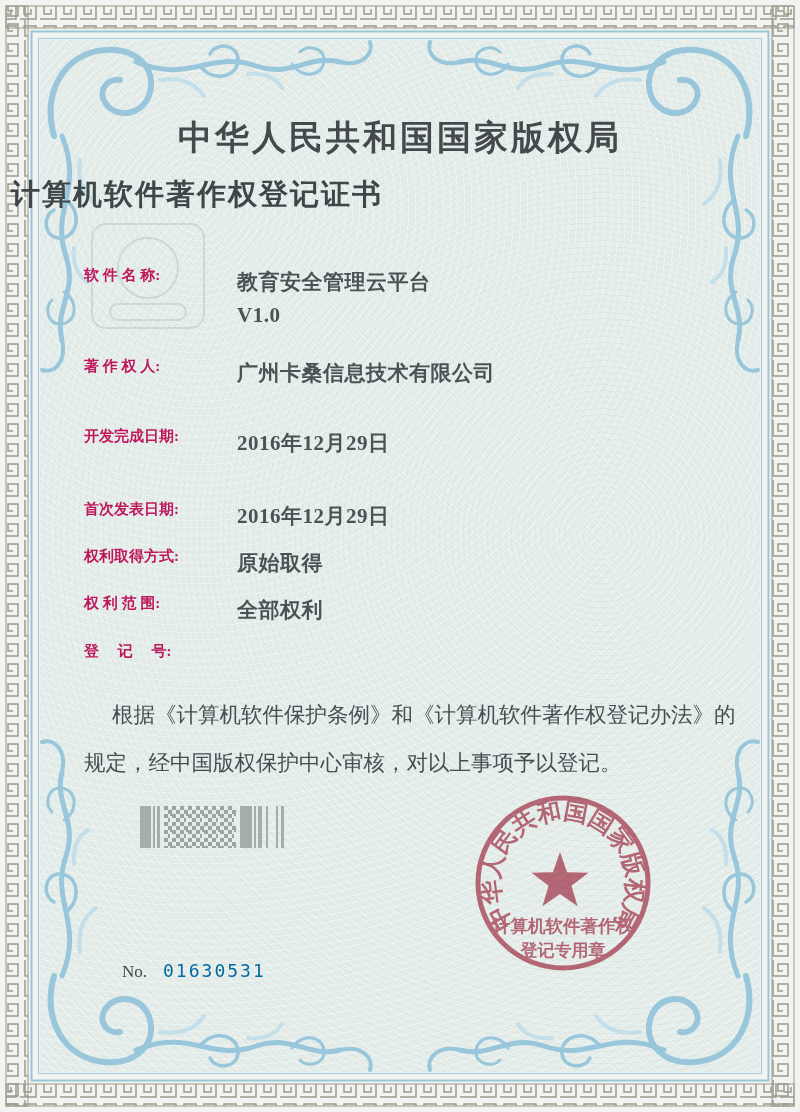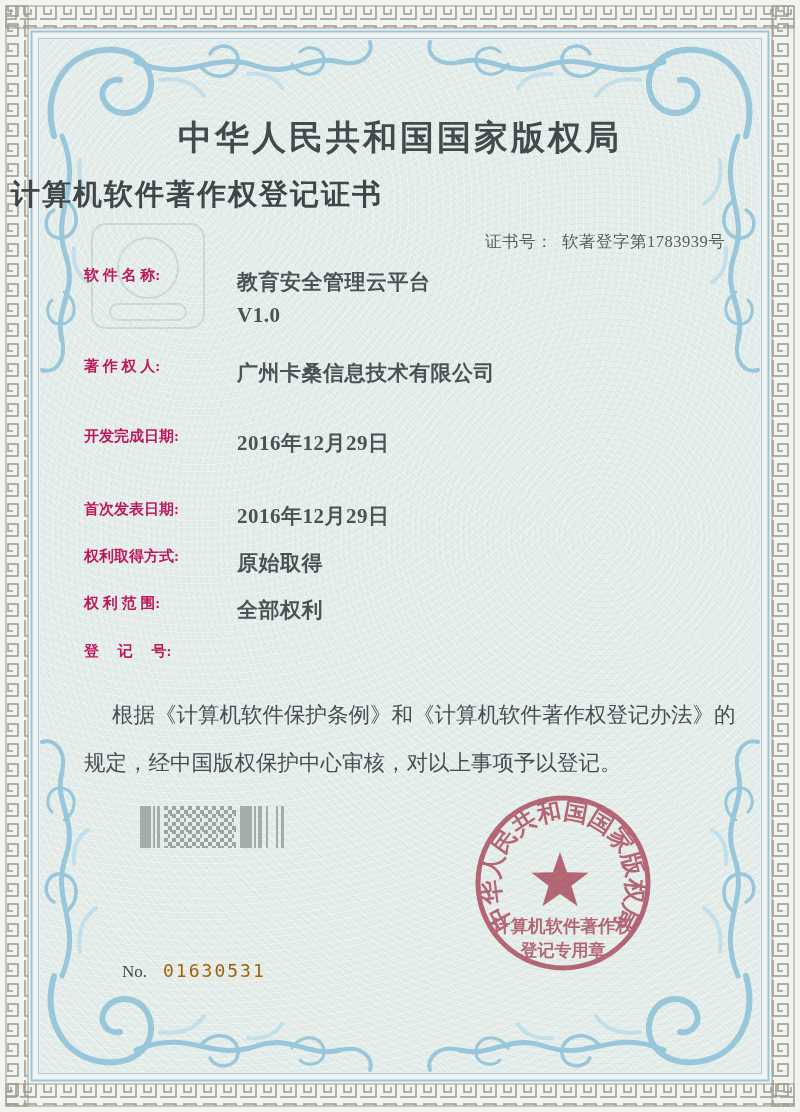--- a/index.html
+++ b/index.html
@@ -34,21 +34,21 @@
 
   .watermark{position:absolute;left:88px;top:220px;z-index:0;opacity:.9;}
 
   .barcode{position:absolute;left:140px;top:806px;opacity:.85;}
 
   .issue-date{position:absolute;left:483px;top:956px;font-size:23px;color:#8a9298;
       letter-spacing:1px;font-weight:bold;z-index:2;}
   .serial{position:absolute;left:122px;top:960px;display:flex;align-items:baseline;z-index:2;}
   .serial .no{font-size:17px;color:#44494d;}
   .serial .num{margin-left:16px;font-family:"DejaVu Sans Mono",monospace;font-size:18px;
-      color:#a16207;letter-spacing:2px;}
+      color:#0369a1;letter-spacing:2px;}
 
   svg.seal{position:absolute;left:463px;top:783px;z-index:3;mix-blend-mode:multiply;opacity:.85;}
   .seal-line{font-weight:bold;}
 </style>
 </head>
 <body>
 
 <div class="page">
 
   <div class="inner-bg"></div>
@@ -99,23 +99,20 @@
       <circle cx="60" cy="48" r="30"></circle>
       <rect x="22" y="84" width="76" height="16" rx="8"></rect>
     </g>
   </svg>
 
   <div class="content">
 
     <h1 class="authority">中华人民共和国国家版权局</h1>
     <h2 class="cert-title">计算机软件著作权登记证书</h2>
 
-    <div class="certno">
-      <span class="l">证书号：</span><span class="v">软著登字第1783939号</span>
-    </div>
 
     <div class="row r-name">
       <span class="label">软 件 名 称:</span>
       <span class="value"><span>教育安全管理云平台</span><br>
         <span>V1.0</span>
       </span>
     </div>
 
     <div class="row r-owner">
       <span class="label">著 作 权 人:</span>

